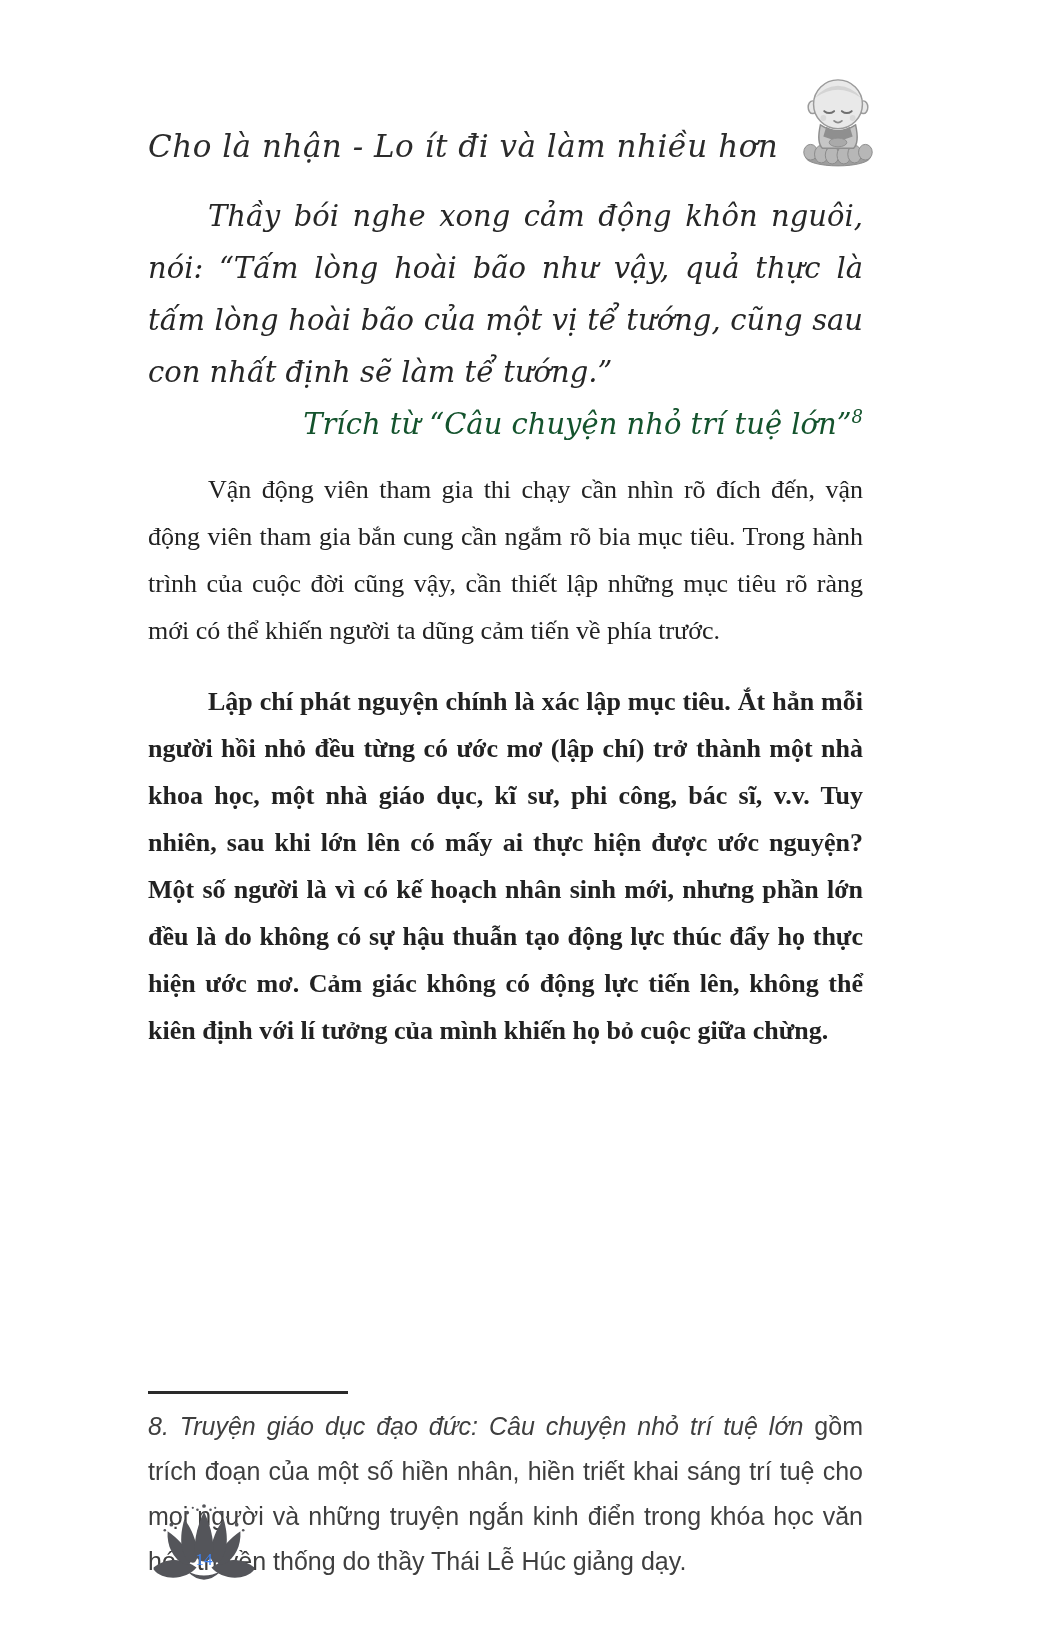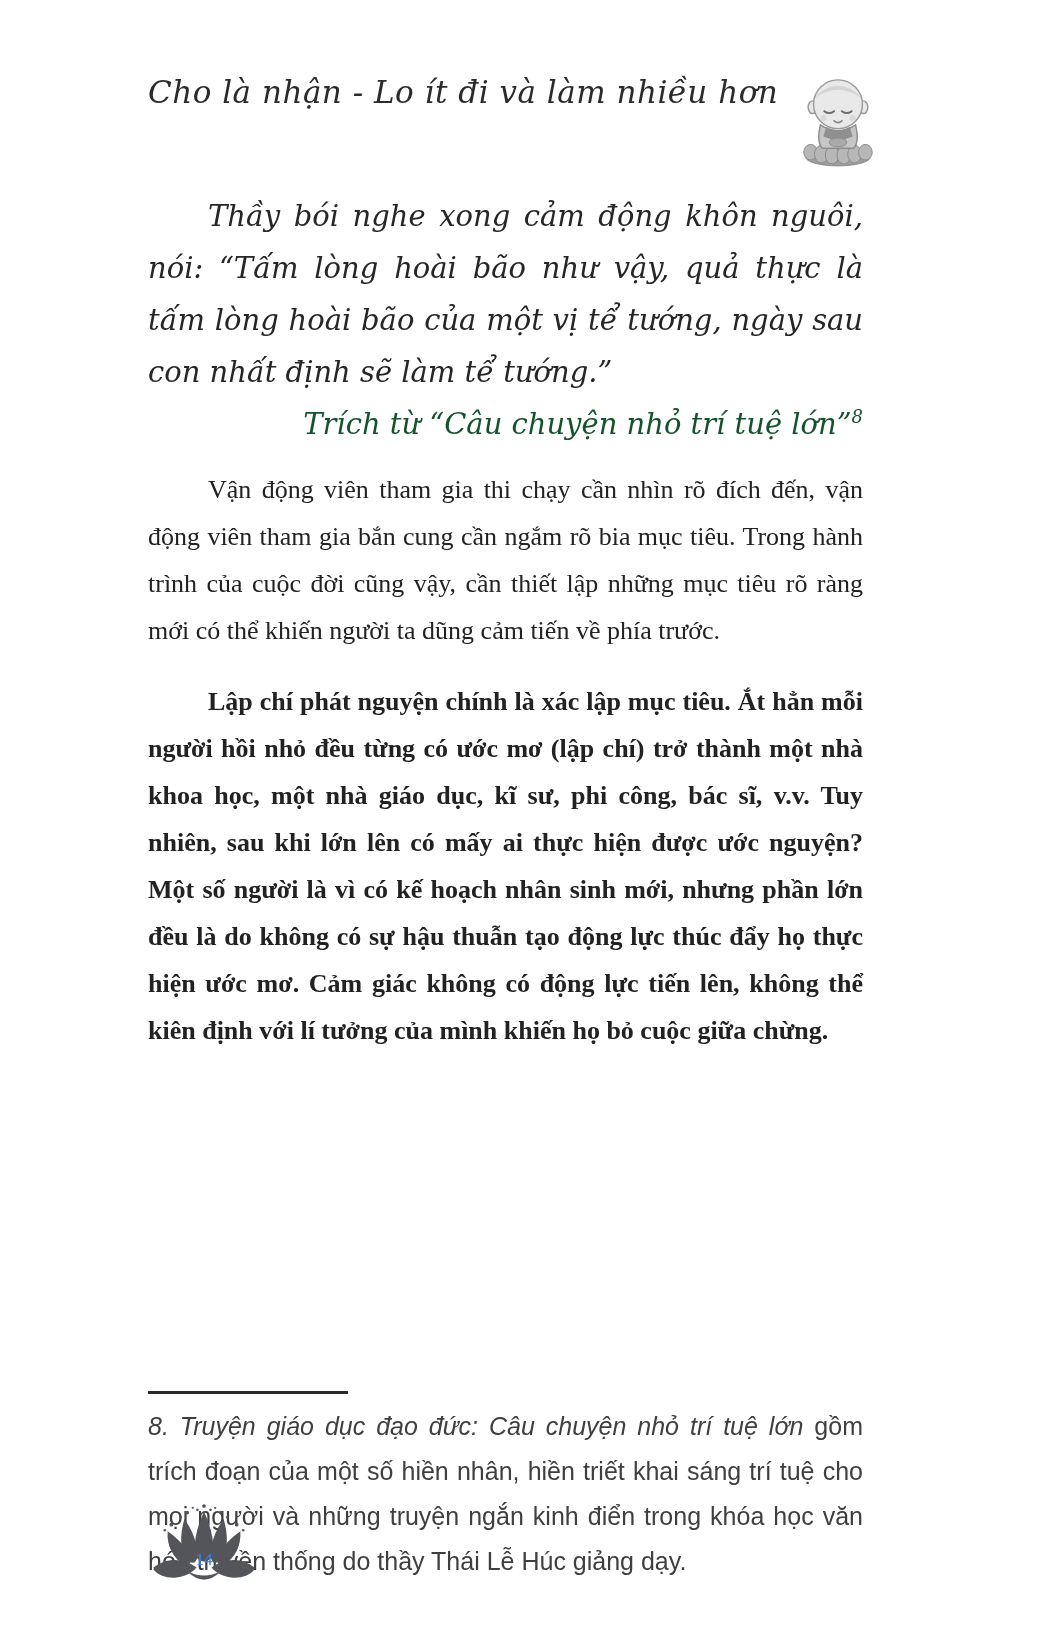--- a/index.html
+++ b/index.html
@@ -18,20 +18,21 @@
     box-sizing:border-box;
   }
   .content{
     position:absolute;
     left:148px; right:177px; top:0;
   }
   
   .header{
     margin-top:74px;
     display:flex;
+    align-items:flex-end;
     gap:16px;
     height:94px;
   }
   .header-title{
     font-family:"DejaVu Serif", serif;
     font-style:italic;
     font-size:31px;
     letter-spacing:0.5px;
     color:#2b2b2b;
     white-space:nowrap;
@@ -150,21 +151,21 @@
 
           <path d="M41,48 q4,3.5 8,0" fill="none" stroke="#8a8a8a" stroke-width="1.8" stroke-linecap="round"></path>
 
           <circle cx="30" cy="45" r="3" fill="#d9d9d9"></circle>
           <circle cx="60" cy="45" r="3" fill="#d9d9d9"></circle>
         </svg>
       </span>
     </div>
 
 
-    <p class="quote q2">Thầy bói nghe xong cảm động khôn nguôi, nói: “Tấm lòng hoài bão như vậy, quả thực là tấm lòng hoài bão của một vị tể tướng, ngày sau con nhất định sẽ làm tể tướng.”</p>
+    <p class="quote q2">Thầy bói nghe xong cảm động khôn nguôi, nói: “Tấm lòng hoài bão như vậy, quả thực là tấm lòng hoài bão của một vị tể tướng, cũng sau con nhất định sẽ làm tể tướng.”</p>
 
     <p class="attribution"><span>Trích từ “Câu chuyện nhỏ trí tuệ lớn”</span><sup>8</sup></p>
 
     <p class="para p1">Vận động viên tham gia thi chạy cần nhìn rõ đích đến, vận động viên tham gia bắn cung cần ngắm rõ bia mục tiêu. Trong hành trình của cuộc đời cũng vậy, cần thiết lập những mục tiêu rõ ràng mới có thể khiến người ta dũng cảm tiến về phía trước.</p>
 
     <p class="para p2">Lập chí phát nguyện chính là xác lập mục tiêu. Ắt hẳn mỗi người hồi nhỏ đều từng có ước mơ (lập chí) trở thành một nhà khoa học, một nhà giáo dục, kĩ sư, phi công, bác sĩ, v.v. Tuy nhiên, sau khi lớn lên có mấy ai thực hiện được ước nguyện? Một số người là vì có kế hoạch nhân sinh mới, nhưng phần lớn đều là do không có sự hậu thuẫn tạo động lực thúc đẩy họ thực hiện ước mơ. Cảm giác không có động lực tiến lên, không thể kiên định với lí tưởng của mình khiến họ bỏ cuộc giữa chừng.</p>
 
   </div>
 
   <div class="footnote-block">

